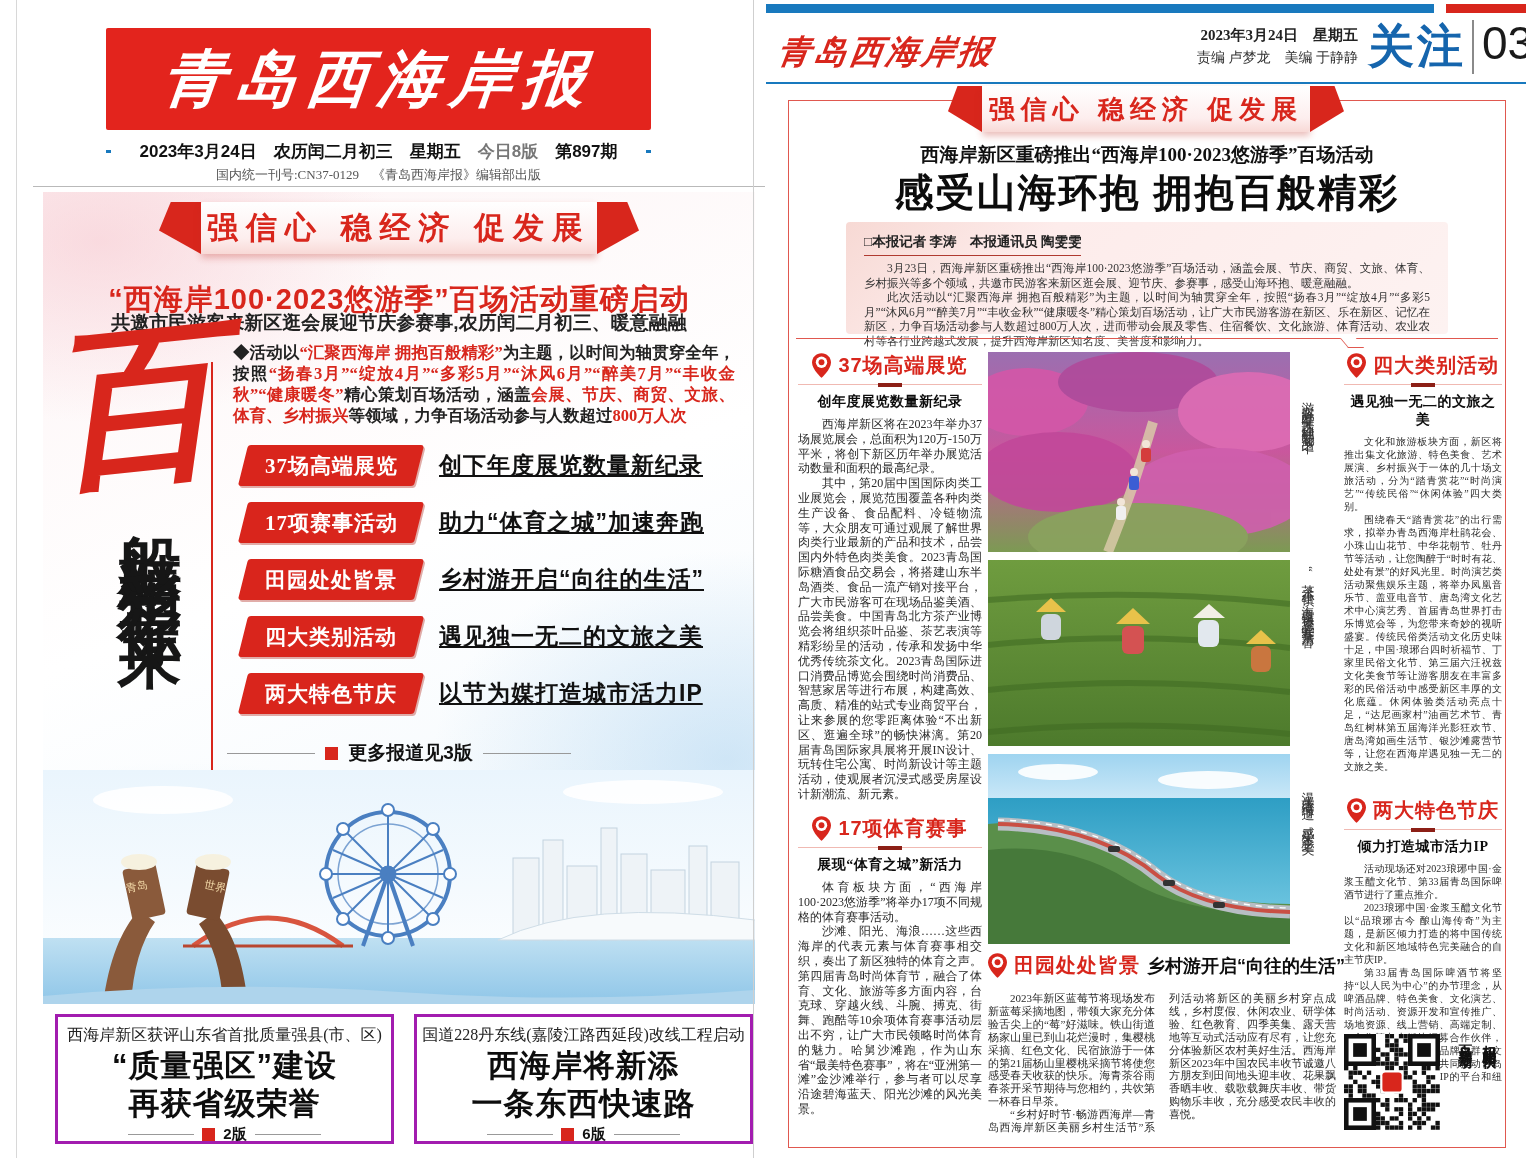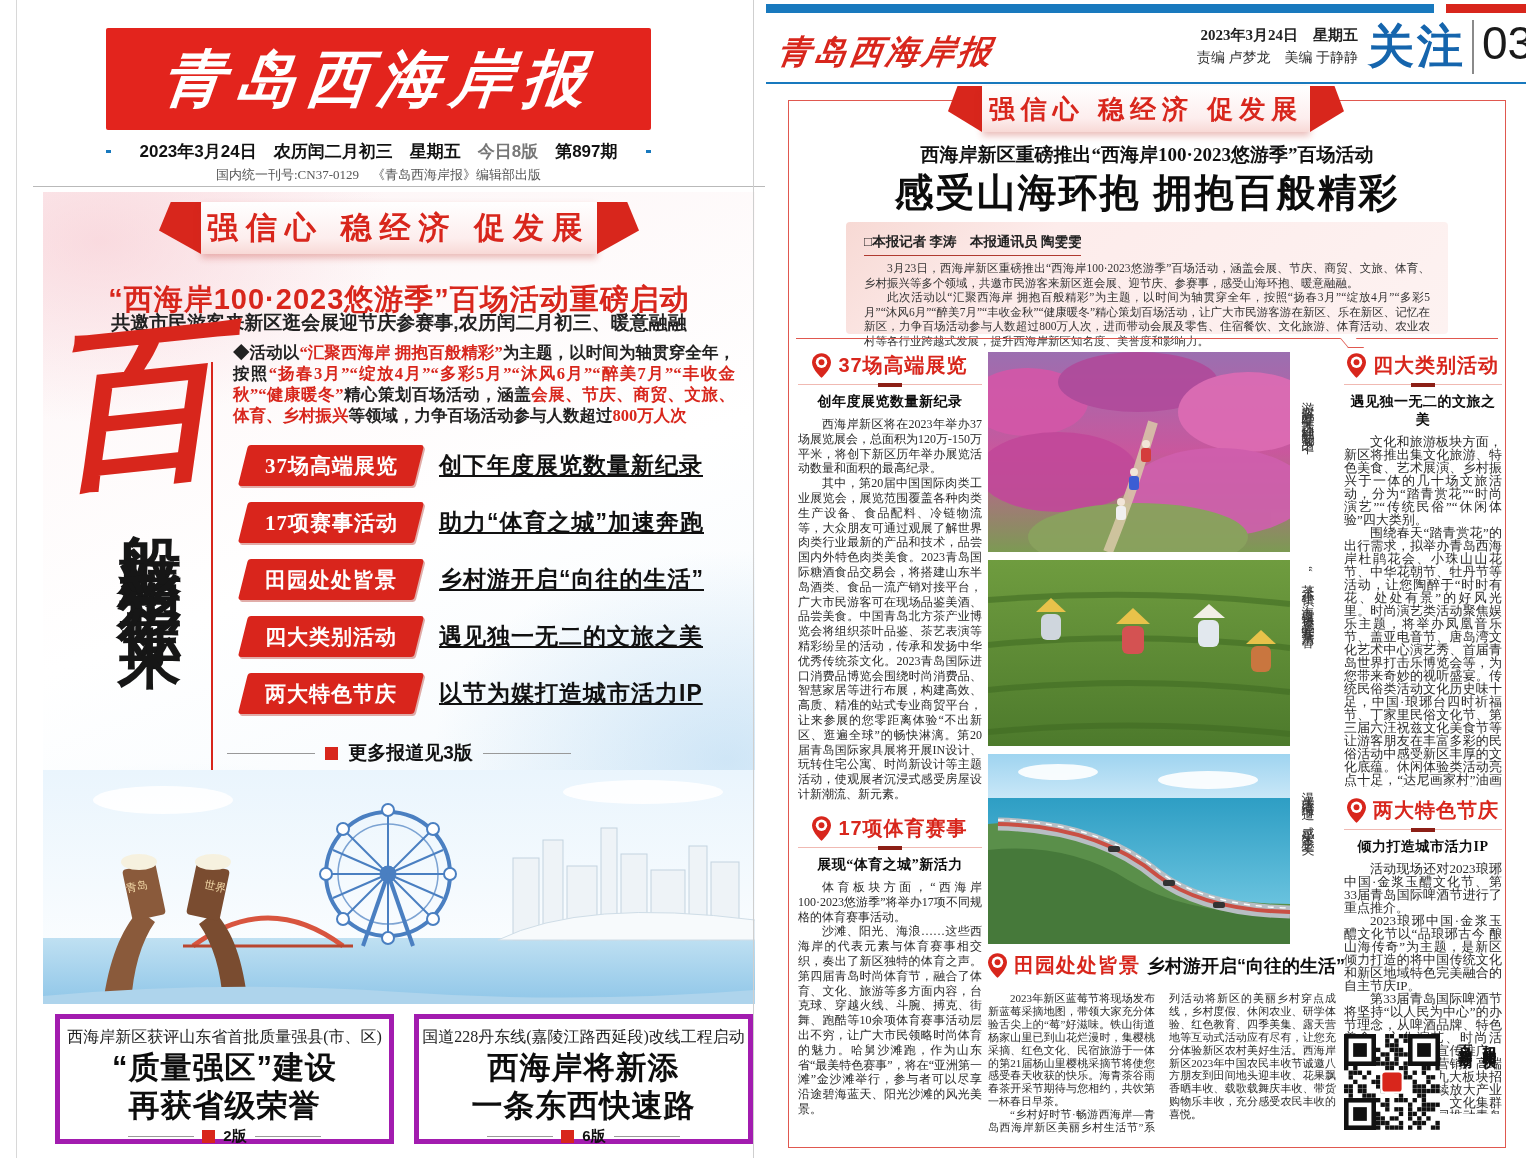--- a/index.html
+++ b/index.html
@@ -70,21 +70,21 @@
   .feature-desc { font-family:"Liberation Sans",sans-serif; font-weight:900; font-size:23px; color:#111; letter-spacing:1px; white-space:nowrap;text-decoration:underline;}
 
   .more-line { left:120px; top:548px; width:472px; display:flex; align-items:center; justify-content:center; gap:10px; }
   .more-line .gline { width:88px; height:1px; background:#999; }
   .redsq { display:inline-block; width:13px; height:13px; background:#d8261c; flex:none; }
   .more-text { font-family:"Liberation Sans",sans-serif; font-weight:900; font-size:19px; color:#111; }
 
   .collage { left:0; top:578px; width:712px; height:234px; }
 
   .bottom-boxes { left:38px; top:1014px; width:710px; display:flex; gap:20px; }
-  .news-box { width:339px; height:130px; border:5px solid #a21caf; background:#fff; padding-top:8px; }
+  .news-box { width:339px; height:130px; border:3px solid #a21caf; background:#fff; padding-top:8px; }
   .news-box .kicker { text-align:center; font-size:16px; color:#222; }
   .news-box .btitle { text-align:center; font-family:"Liberation Sans",sans-serif; font-weight:900;
                       font-size:31px; line-height:36px; color:#0d0d0d; margin-top:2px; letter-spacing:1px;}
   .pageref { display:flex; align-items:center; justify-content:center; gap:8px; margin-top:3px; }
   .pageref .gline { width:66px; height:1px; background:#999; }
   .pageref .ptext { font-family:"Liberation Sans",sans-serif; font-weight:900; font-size:15px; color:#111; }
 
   
   .rp-topbar-blue { left:766px; top:4px; width:668px; height:9px; background:#1879be; }
   .rp-topbar-red  { left:1446px; top:4px; width:80px; height:9px; background:#d8261c; }
@@ -123,21 +123,21 @@
   #col-right { left:1344px; top:352px; width:158px; }
 
   .sec-header { display:flex; align-items:center; justify-content:center; gap:7px; padding-bottom:5px;
                 border-bottom:1px solid #f0b9b2; position:relative; }
   .sec-header:after { content:""; position:absolute; bottom:-3px; left:50%; margin-left:-12px; width:24px; height:4px; background:#8c1f16; }
   .sec-title { color:#d8261c; font-family:"Liberation Sans",sans-serif; font-weight:900; font-size:20px; letter-spacing:1px; white-space:nowrap;}
   .sec-sub { text-align:center; font-weight:900; font-size:14px; color:#0d0d0d; margin:8px 0 6px 0; font-family:"Liberation Serif",serif; letter-spacing:0.5px;}
   .sec-body p { text-align:justify; text-indent:2em; color:#2a2a2a; }
   .clip { overflow:hidden; }
   #col-left  .sec-body p { font-size:12px; line-height:14.8px; }
-  #col-right .sec-body p { font-size:13px; line-height:13px; }
+  #col-right .sec-body p { font-size:10px; line-height:13px; }
   #sec1-body { height:388px; }
   #sec2-body { height:330px; }
   #sec4-body { height:352px; }
   #sec5-body { height:252px; }
 
   .pin { width:19px; height:25px; flex:none; }
 
   .photo { position:absolute; left:988px; width:302px; overflow:hidden; }
   .vcap { position:absolute; writing-mode:vertical-rl; font-size:13px; color:#333; letter-spacing:3px; line-height:1.2;}
   #photo1 { top:352px; height:200px; }

